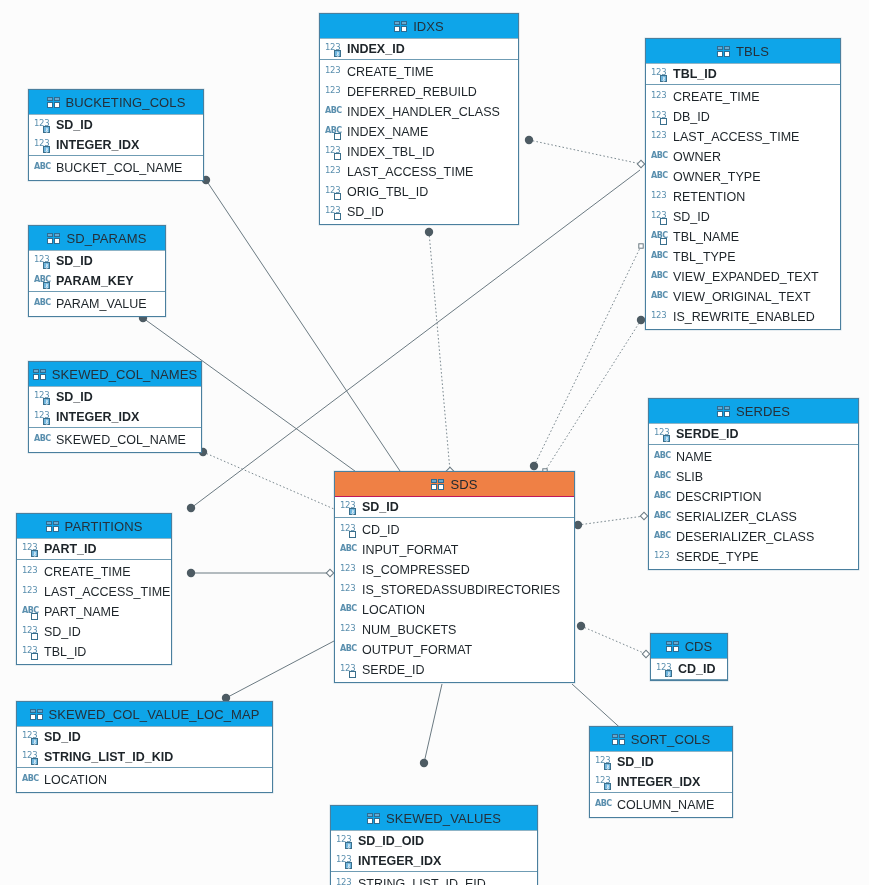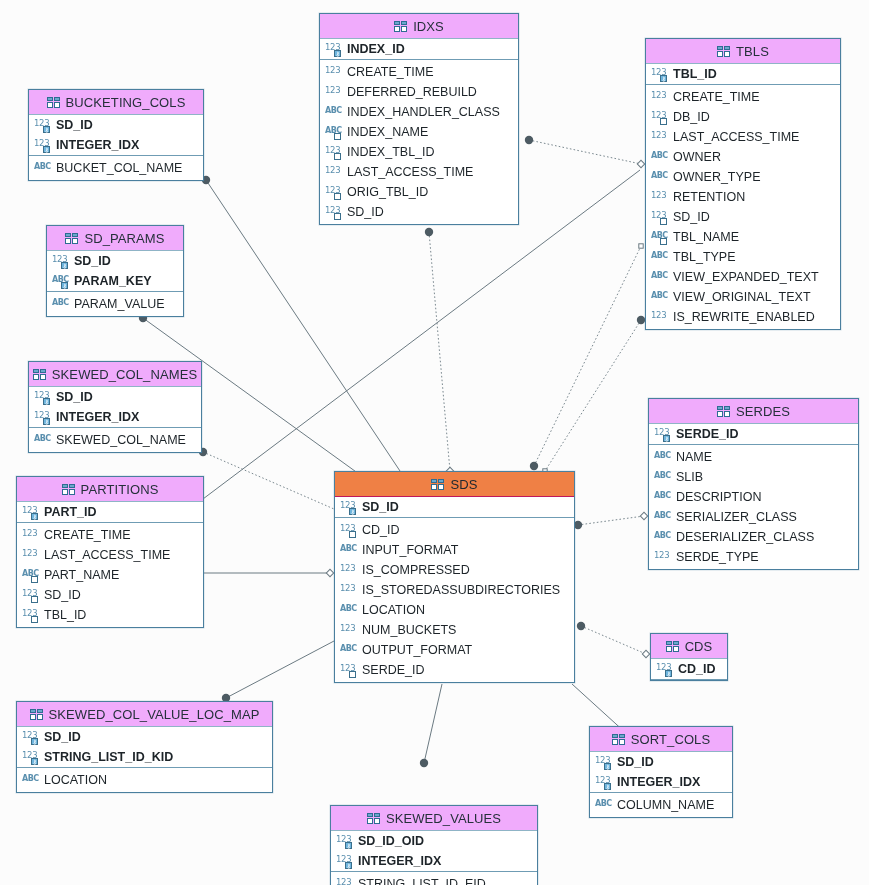--- a/index.html
+++ b/index.html
@@ -23,21 +23,21 @@
   }
 
   .entity {
     position: absolute;
     background: #ffffff;
     border: 1px solid #4a7f9e;
     box-shadow: 0 0 0 0.5px rgba(74,127,158,0.25);
     z-index: 5;
   }
   .entity .hdr {
-    background: #f0abfc;
+    background: #0ea5e9;
     border-bottom: 1px solid #8fb4c6;
     height: 25px;
     display: flex;
     align-items: center;
     justify-content: center;
     gap: 6px;
     font-size: 13px;
     color: #25303a;
     letter-spacing: 0.1px;
   }
@@ -387,21 +387,21 @@
         </div>
         <div style="padding-top: 2px; padding-bottom: 2px;">
           <div class="field">
             <span class="ftype">
               <span class="tx abc">ABC</span>
             </span>
             <span>BUCKET_COL_NAME</span>
           </div>
         </div>
       </div>
-      <div class="entity" style="left: 28px; top: 225px; width: 138px; margin-left: 18px;">
+      <div class="entity" style="left: 28px; top: 225px; width: 138px;">
         <div class="hdr">
           <span class="tbl-icon">
             <i class="a"></i>
             <i class="b"></i>
             <i class="c"></i>
             <i class="d"></i>
           </span>
           <span>SD_PARAMS</span>
         </div>
         <div class="pk-block">
@@ -587,21 +587,21 @@
           </div>
           <div class="field">
             <span class="ftype">
               <span class="tx">123</span>
               <span class="badge fk"></span>
             </span>
             <span>SERDE_ID</span>
           </div>
         </div>
       </div>
-      <div class="entity" style="left: 16px; top: 476px; width: 188px;">
+      <div class="entity" style="left: 16px; top: 513px; width: 156px;">
         <div class="hdr">
           <span class="tbl-icon">
             <i class="a"></i>
             <i class="b"></i>
             <i class="c"></i>
             <i class="d"></i>
           </span>
           <span>PARTITIONS</span>
         </div>
         <div class="pk-block">

